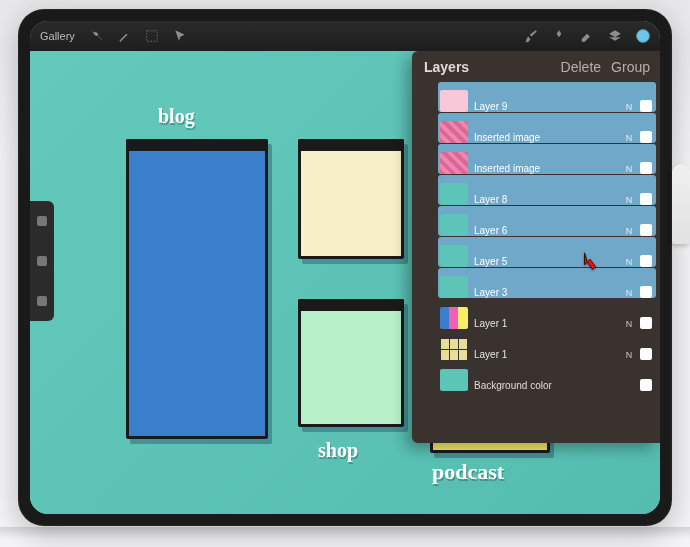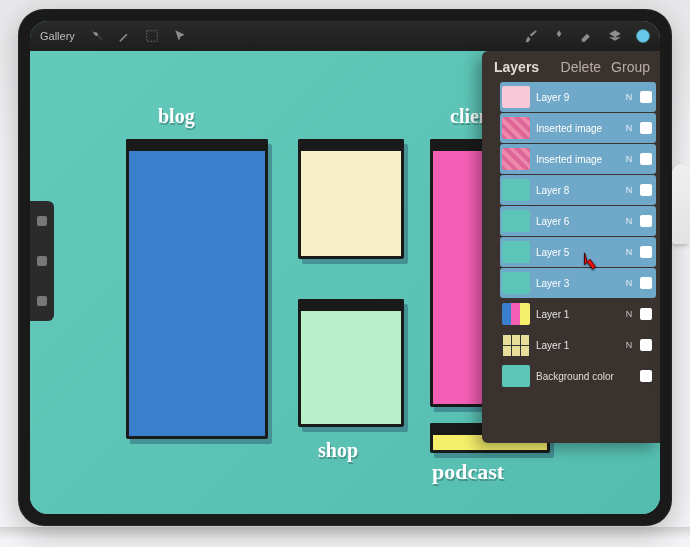--- a/index.html
+++ b/index.html
@@ -67,43 +67,43 @@
   .lbl-podcast { left:402px; top:408px; font-size:22px; }
   
   .sidebar-left {
     position:absolute; left:0; top:150px; width:24px; height:120px;
     background:#2b2b2b; border-radius:0 6px 6px 0;
     display:flex; flex-direction:column; justify-content:space-around; align-items:center;
   }
   .sidebar-left span{width:10px;height:10px;background:#777;border-radius:2px;}
   
   .layers {
-    position:absolute; right:0; top:30px; width:178px; height:392px;
+    position:absolute; right:0; top:30px; width:248px; height:392px;
     background:#39322e; color:#e1d9d2;
     border-radius:6px 0 0 6px;
     box-shadow:-6px 6px 14px rgba(0,0,0,.3);
     font-size:12px;
     display:flex; flex-direction:column;
   }
   .layers-head{
     display:flex; align-items:center; padding:8px 10px 6px 12px;
     font-size:14px;
   }
   .layers-head .title{ font-weight:600; flex:1; }
   .layers-head .act{ font-size:14px; color:#b8aea5; margin-left:10px; cursor:pointer;}
   .group-row{
     display:flex; align-items:center; padding:6px 10px 6px 12px;
     color:#a79c93; font-size:11px;
   }
   .group-row .chev{ margin-left:auto; opacity:.6;}
   .group-row .chk{ margin-left:10px; width:12px;height:12px;background:#fff;border-radius:2px;}
   .layer-list{ flex:1; overflow:hidden; }
   .layer{
-    display:flex; align-items:center; height:30px;
-    margin:1px 4px 0 18px; border-radius:3px;
+    display:flex; align-items:flex-end; height:30px;
+    margin:1px 4px 0 26px; border-radius:3px;
     padding:0 4px 0 2px; gap:6px;
   }
   .layer.sel{ background:#6fa8c9; color:#fff;}
   .layer.unsel{ background:#39322e; color:#e5e5e5;}
   .layer.bg{ background:#39322e; }
   .thumb{ width:28px; height:22px; border-radius:2px; background:#5dc5b8; flex:none;}
   .thumb.t-pink{background:#f7c9d8;}
   .thumb.t-photo{background:repeating-linear-gradient(45deg,#d69,#d69 4px,#e8a 4px,#e8a 8px);}
   .thumb.t-teal{background:#5dc5b8;}
   .thumb.t-script{background:#5dc5b8;}

